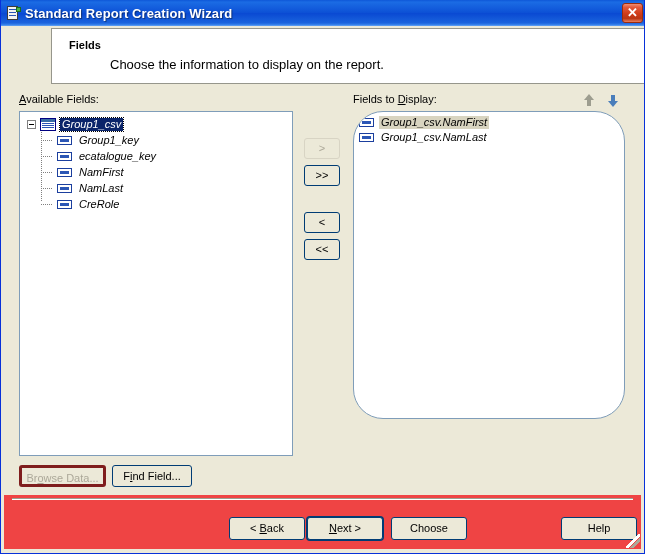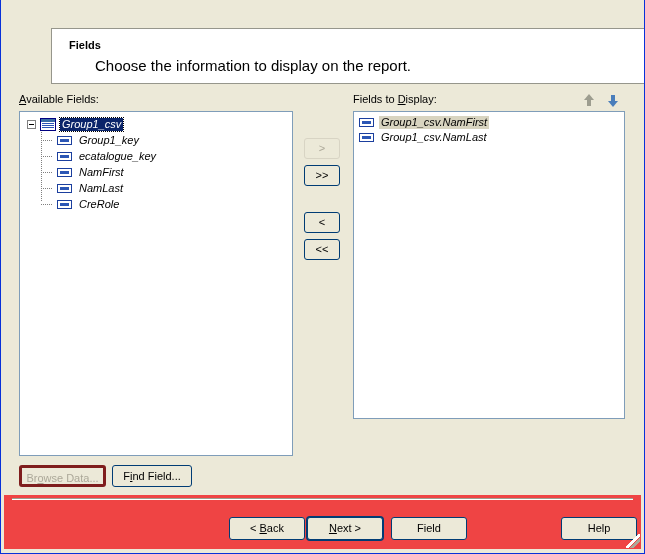--- a/index.html
+++ b/index.html
@@ -108,22 +108,22 @@
     margin-left: 47px;
   }
   .header-title {
     position: absolute;
     left: 17px; top: 10px;
     font-size: 11px;
     font-weight: bold;
   }
   .header-sub {
     position: absolute;
-    left: 43px; top: 28px;
-    font-size: 15px;
+    left: 58px; top: 28px;
+    font-size: 13px;
   }
   .header-icon {
     position: absolute;
     right: 7px; top: 6px;
     width: 32px; height: 32px;
     background: #c8c8c8;
     border: 1px solid #a0a0a0;
     box-sizing: border-box;
     padding: 3px;
   }
@@ -279,21 +279,21 @@
     cursor: default;
     color: #000000;
   }
   .xfer.disabled {
     border: 1px solid #d8d4c4;
     color: #aca899;
     background: #ece9d8;
   }
 
   
-  #display-box { left: 349px; top: 25px; width: 272px; height: 308px; }
+  #display-box { left: 349px; top: 25px; width: 272px; height: 308px; border-radius: 30px; }
   .disp-list { padding: 3px 0 0 0; }
   .disp-row {
     height: 15px;
     display: flex;
     align-items: center;
     padding-left: 5px;
     font-size: 11px;
     white-space: nowrap;
   }
   .disp-row .txt { line-height: 13px; padding: 0 2px; }
@@ -379,20 +379,31 @@
     background:
       linear-gradient(135deg, transparent 0 45%, #ffffff 45% 60%, transparent 60%),
       linear-gradient(135deg, transparent 0 62%, #aca899 62% 78%, transparent 78%);
   }
 </style>
 </head>
 <body>
 
 <div class="window">
 
+  <div class="titlebar">
+    <span class="tb-icon">
+      <span class="doc"></span>
+        <span class="lines"></span>
+        <span class="tag"></span>
+    </span>
+    <span class="tb-title">Standard Report Creation Wizard</span>
+    <div class="tb-close">
+      <span class="x">✕</span>
+    </div>
+  </div>
 
   <div class="header">
     <div class="header-title">Fields</div>
     <div class="header-sub">Choose the information to display on the report.</div>
     <div class="header-icon">
       <div class="inner">
           <div class="cap"></div>
           <div class="grid"></div>
         </div>
     </div>
@@ -492,21 +503,21 @@
   <div class="footer">
     <div class="sep"></div>
 
     <div class="btn" style="left:225px; top:22px; width:76px; height:23px; line-height:21px;">
       <span>&lt; </span><span class="u">B</span><span>ack</span>
     </div>
     <div class="btn default" style="left:303px; top:22px; width:76px; height:23px; line-height:21px;">
       <span></span><span class="u">N</span><span>ext &gt;</span>
     </div>
     <div class="btn" style="left:387px; top:22px; width:76px; height:23px; line-height:21px;">
-      <span>Field</span><span class="u"></span><span></span>
+      <span>Choose</span><span class="u"></span><span></span>
     </div>
     <div class="btn" style="left:473px; top:22px; width:76px; height:23px; line-height:21px;margin-top:40px;">
       <span>Cancel</span><span class="u"></span><span></span>
     </div>
     <div class="btn" style="left:557px; top:22px; width:76px; height:23px; line-height:21px;">
       <span>Help</span><span class="u"></span><span></span>
     </div>
 
     <div class="grip"></div>
   </div>

